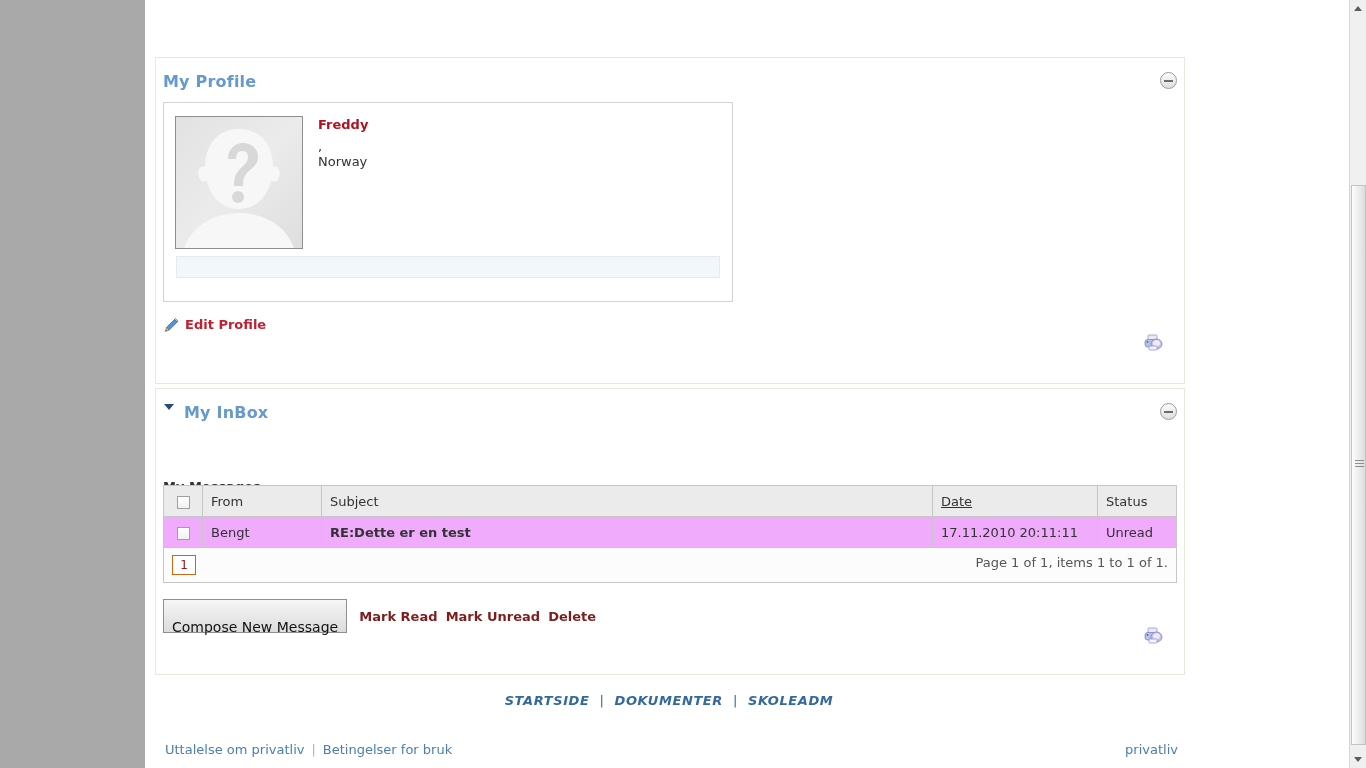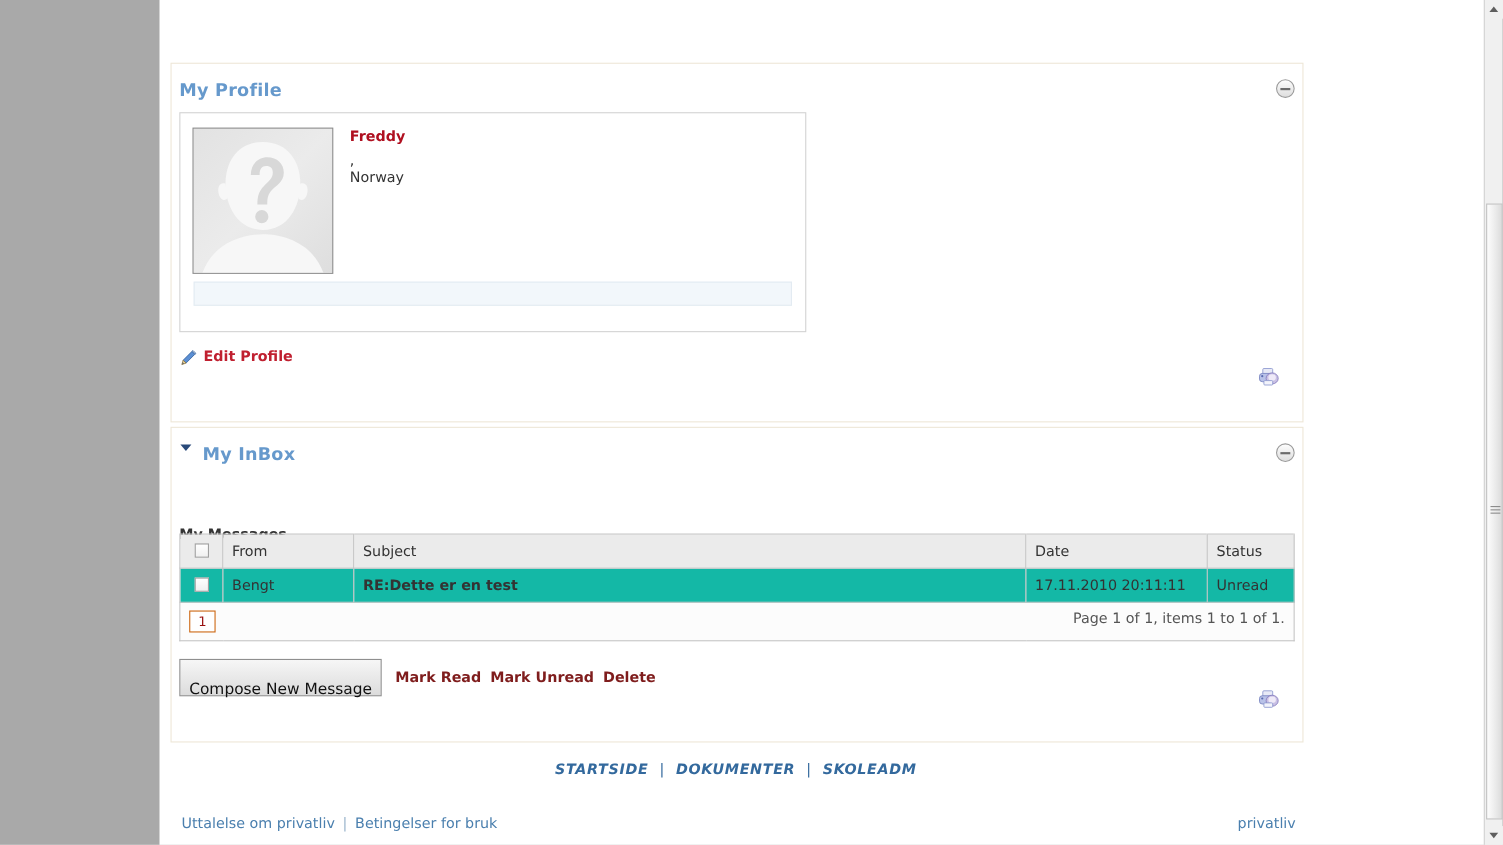--- a/index.html
+++ b/index.html
@@ -242,29 +242,29 @@
     background: #ebebeb;
     border: 1px solid #c6c6c6;
     border-top: none;
     font-weight: normal;
     text-align: left;
     color: #333333;
     padding: 6px 8px;
     height: 18px;
   }
   .msg-table td {
-    background: #14b8a6;
+    background: #f0abfc;
     border: 1px solid #c6c6c6;
     padding: 6px 8px;
     height: 18px;
     color: #333333;
   }
   .col-check  { width: 38px; text-align: center !important; padding-left:0 !important; padding-right:0 !important;}
   .col-from   { width: 102px; }
-  .col-date   { width: 148px; }
+  .col-date   { width: 148px; text-decoration: underline; }
   .col-status { width: 62px; }
   .cell-from  { color: #555555; }
   .cell-subject { font-weight: bold; color: #222222; }
   .chk {
     display: inline-block;
     width: 13px;
     height: 13px;
     border: 1px solid #a0a0a0;
     background: linear-gradient(#ffffff, #f0f0f0);
     box-sizing: border-box;

